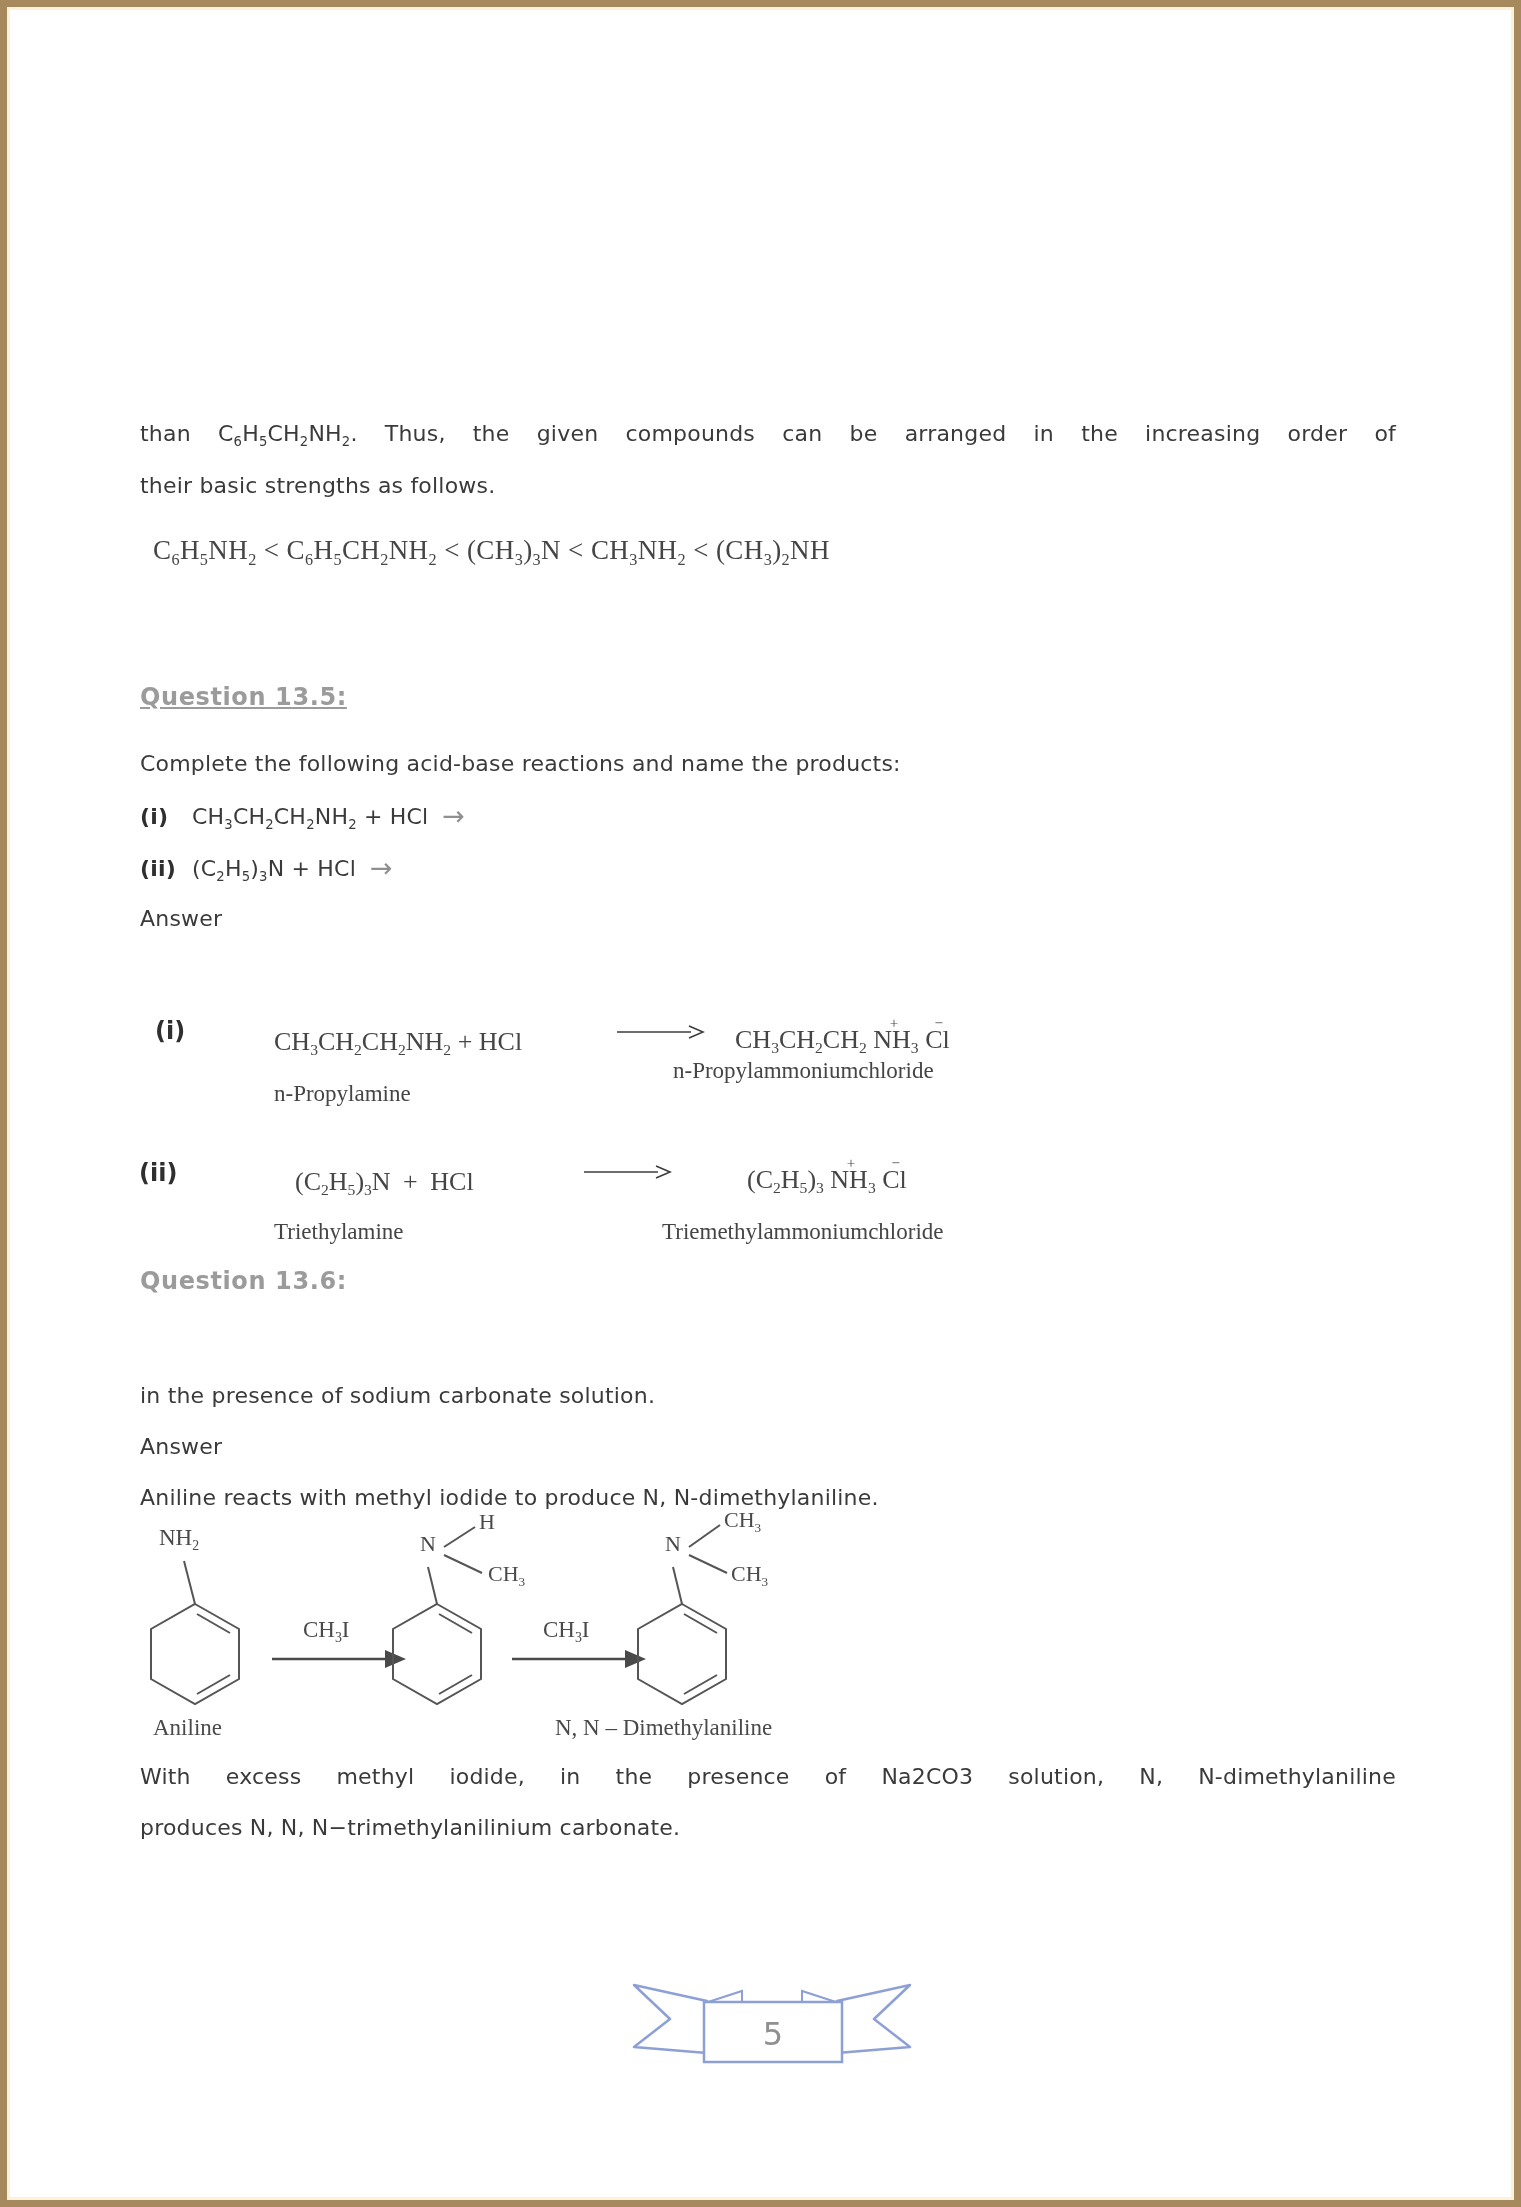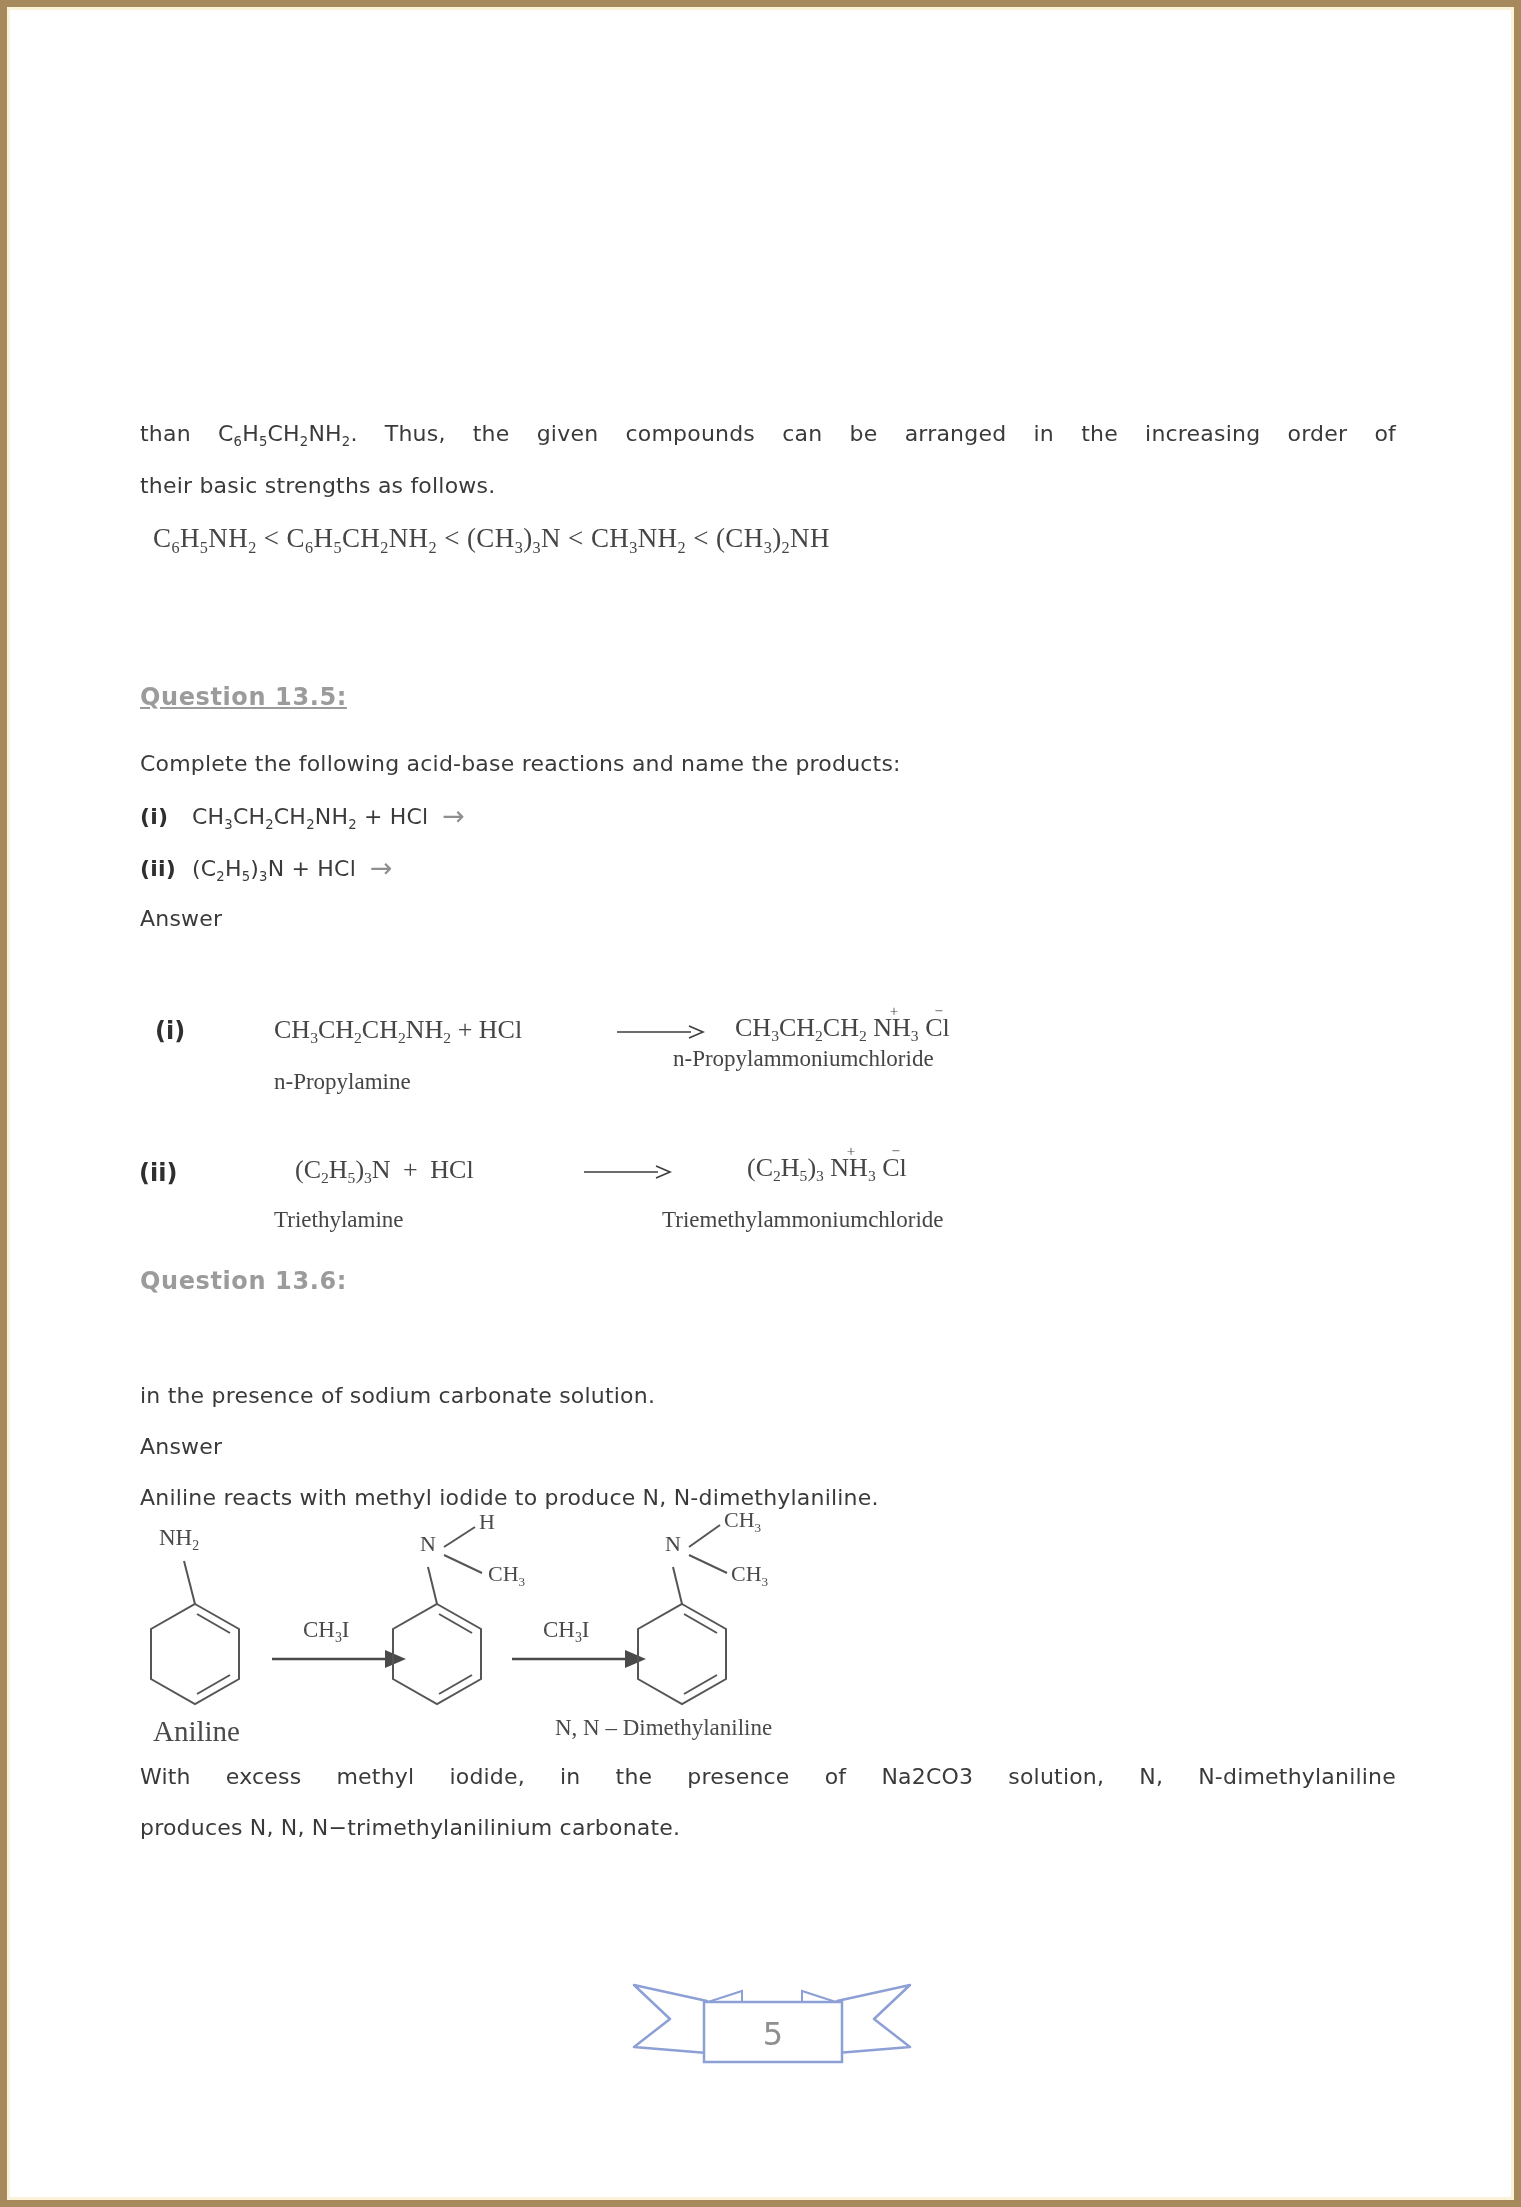--- a/index.html
+++ b/index.html
@@ -8,21 +8,21 @@
     background:#ffffff;
     border:7px solid #a6895c;
     box-shadow: inset 0 0 0 3px #fbf3d8;
     font-family:"DejaVu Sans","Liberation Sans",sans-serif;
     color:#3a3a3a; overflow:hidden;
   }
   .abs{position:absolute;}
   .body-text{font-size:22px; letter-spacing:0.2px; line-height:52px; color:#3a3a3a;}
   .jlast{text-align:justify; text-align-last:justify;}
   .heading{font-size:24px; font-weight:bold; color:#9b9b9b; letter-spacing:0.6px;}
-  .serif{font-family:"Liberation Serif","DejaVu Serif",serif; color:#454545;}
+  .serif{font-family:"Liberation Serif","DejaVu Serif",serif; color:#454545;margin-top:12px;}
   .rx-formula{font-size:26px;}
   .rx-name{font-size:23px;}
   .order-formula{font-size:27px; letter-spacing:0.4px;}
   sub{font-size:60%; line-height:0; vertical-align:-0.35em;}
   .stk{display:inline-block; position:relative;}
   .chg{position:absolute; top:-0.60em; left:55%; transform:translateX(-50%); font-size:0.58em; line-height:1;}
   .bold{font-weight:bold; color:#2f2f2f;}
   .qarrow{color:#8f8f8f; font-size:27px; margin-left:14px; position:relative; top:1px;}
   .item-label{display:inline-block; min-width:52px;}
   .diagram-label{position:absolute; font-family:"Liberation Serif","DejaVu Serif",serif; color:#4a4a4a;}
@@ -106,21 +106,21 @@
     </svg>
     <span class="diagram-label" style="left:52px; top:16px; font-size:23px;">NH<sub>2</sub></span>
     <span class="diagram-label" style="left:196px; top:108px; font-size:23px;">CH<sub>3</sub>I</span>
     <span class="diagram-label" style="left:313px; top:22px; font-size:22px;">N</span>
     <span class="diagram-label" style="left:372px; top:0px; font-size:22px;">H</span>
     <span class="diagram-label" style="left:381px; top:52px; font-size:22px;">CH<sub>3</sub></span>
     <span class="diagram-label" style="left:436px; top:108px; font-size:23px;">CH<sub>3</sub>I</span>
     <span class="diagram-label" style="left:558px; top:22px; font-size:22px;">N</span>
     <span class="diagram-label" style="left:617px; top:-2px; font-size:22px;">CH<sub>3</sub></span>
     <span class="diagram-label" style="left:624px; top:52px; font-size:22px;">CH<sub>3</sub></span>
-    <span class="diagram-label" style="left:46px; top:206px; font-size:29px;">Aniline</span>
+    <span class="diagram-label" style="left:46px; top:206px; font-size:23px;">Aniline</span>
     <span class="diagram-label" style="left:448px; top:206px; font-size:23px;">N, N – Dimethylaniline</span>
   </div>
 
   <div class="abs body-text jlast" style="left:133px; top:1744px; width:1256px; line-height:51px;">With excess methyl iodide, in the presence of Na2CO3 solution, N, N-dimethylaniline</div>
   <div class="abs body-text" style="left:133px; top:1795px; line-height:51px;">produces N, N, N−trimethylanilinium carbonate.</div>
 
   <svg class="abs" style="left:605px; top:1962px;" width="320" height="100">
     <polygon points="95,32 22,16 58,50 22,78 95,84" fill="#ffffff" stroke="#8da0d6" stroke-width="2.5" stroke-linejoin="round"></polygon>
     <polygon points="225,32 298,16 262,50 298,78 225,84" fill="#ffffff" stroke="#8da0d6" stroke-width="2.5" stroke-linejoin="round"></polygon>
     <polygon points="93,34 130,22 130,34" fill="#ffffff" stroke="#8da0d6" stroke-width="2"></polygon>

